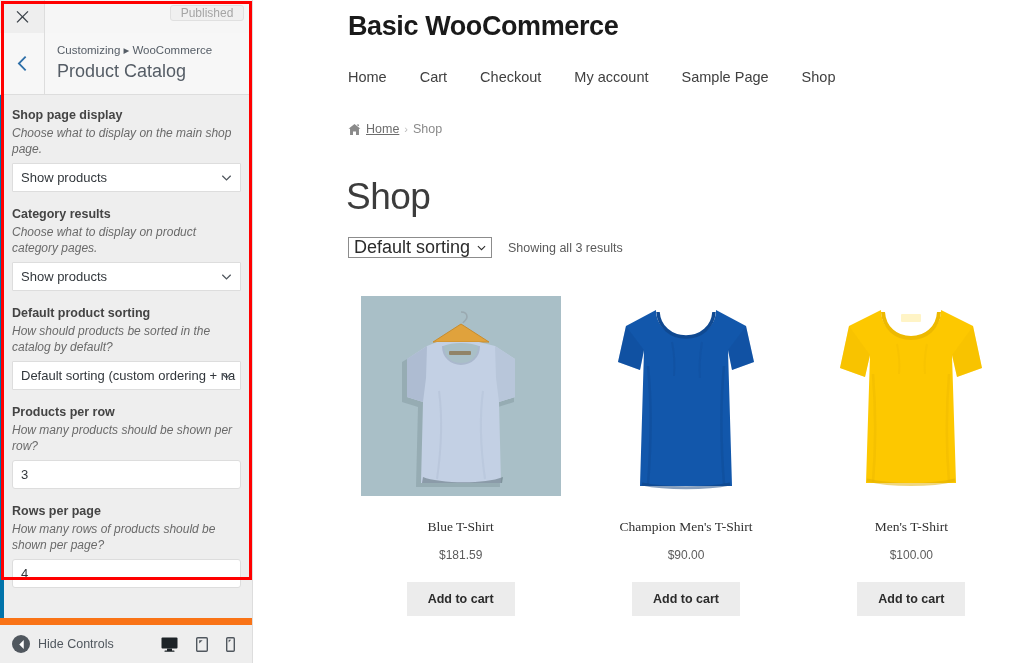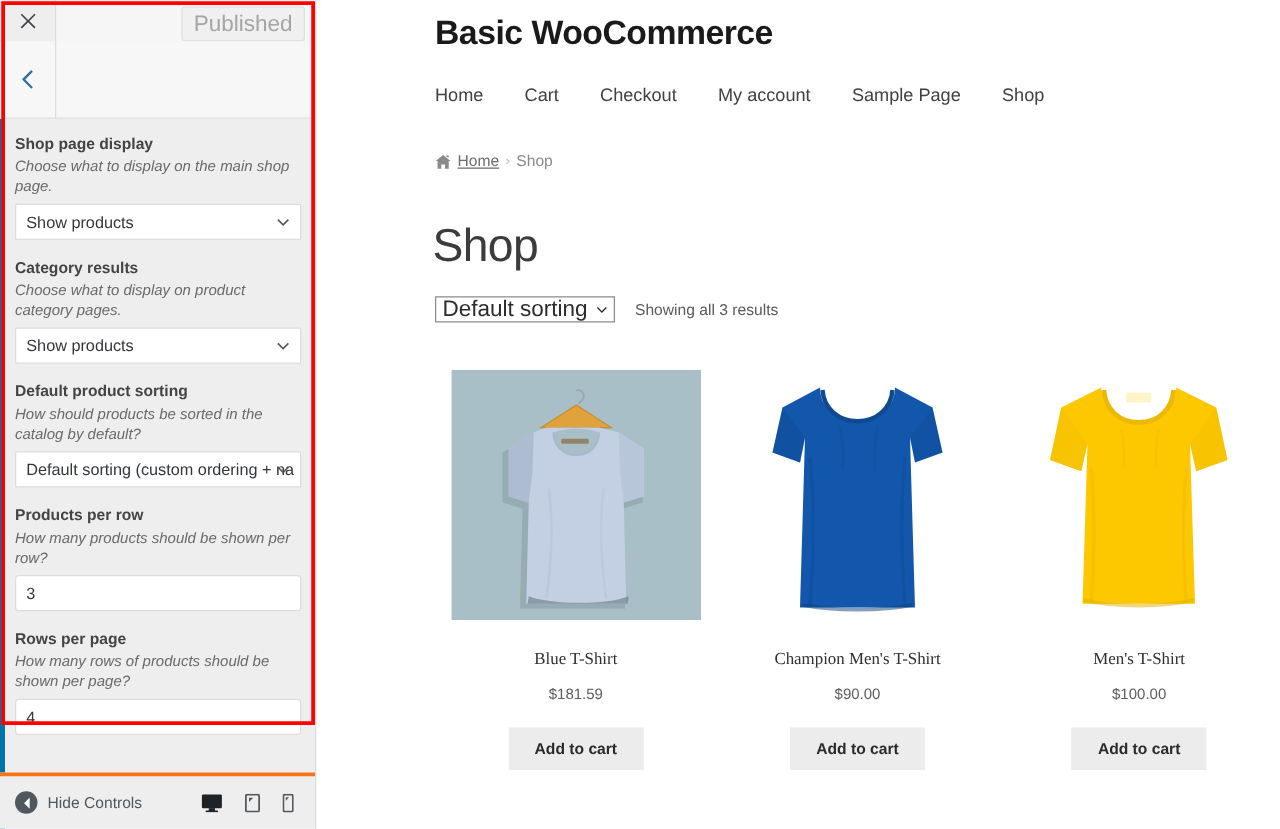--- a/index.html
+++ b/index.html
@@ -36,26 +36,26 @@
     width: 45px; height: 33px;
     display: flex; align-items: center; justify-content: center;
     background: #eeeeee;
     border-right: 1px solid #dddddd;
     cursor: pointer;
   }
   .cz-close svg { width: 13px; height: 13px; }
   .cz-topbar-spacer { flex: 1; background: #f6f6f6; height: 33px; }
   .cz-published {
     position: absolute; right: 8px; top: 5px;
-    height: 28px; min-width: 74px;
+    height: 16px; min-width: 74px;
     background: #f0f0f0;
     border: 1px solid #e0e0e0;
     border-radius: 3px;
     color: #a5a5a5;
-    font-size: 18px;
+    font-size: 12px;
     display: flex; align-items: center; justify-content: center;
     padding: 0 9px;
     cursor: default;
   }
 
   
   .cz-section-head {
     position: relative;
     height: 62px;
     background: #f7f7f7;
@@ -123,21 +123,21 @@
     padding: 0 8px;
     font-family: "Liberation Sans", sans-serif;
     display: flex; align-items: center;
   }
 
   
   .cz-footer {
     position: absolute; left: 0; bottom: 0;
     width: 253px; height: 45px;
     background: #eeeeee;
-    border-top: 3px solid #f97316;
+    border-top: 7px solid #f97316;
     display: flex; 
     padding: 0 10px 0 12px;
   }
   .cz-hide {
     display: flex; align-items: center; gap: 8px;
     cursor: pointer;
   }
   .cz-hide-circle {
     width: 18px; height: 18px; border-radius: 50%;
     background: #50575e;
@@ -269,20 +269,24 @@
       <div class="cz-topbar-spacer"></div>
       <div class="cz-published">Published</div>
     </div>
 
     <div class="cz-section-head">
       <div class="cz-back">
         <svg viewBox="0 0 11 16" aria-hidden="true">
           <path d="M9.3 1.3 8 0 0.6 7.4 1.9 8.7 8 15l1.3-1.3L3.2 7.5z" fill="#2e6fa8"></path>
         </svg>
       </div>
+      <div class="cz-head-text">
+        <div class="cz-breadcrumb">Customizing ▸ WooCommerce</div>
+        <div class="cz-panel-title">Product Catalog</div>
+      </div>
     </div>
 
     <div class="cz-controls">
 
       <div class="cz-control">
         <div class="cz-label">Shop page display</div>
         <div class="cz-desc">Choose what to display on the main shop page.</div>
         <div class="cz-select">
           <span>Show products</span>
           <svg class="chev" viewBox="0 0 12 8">

